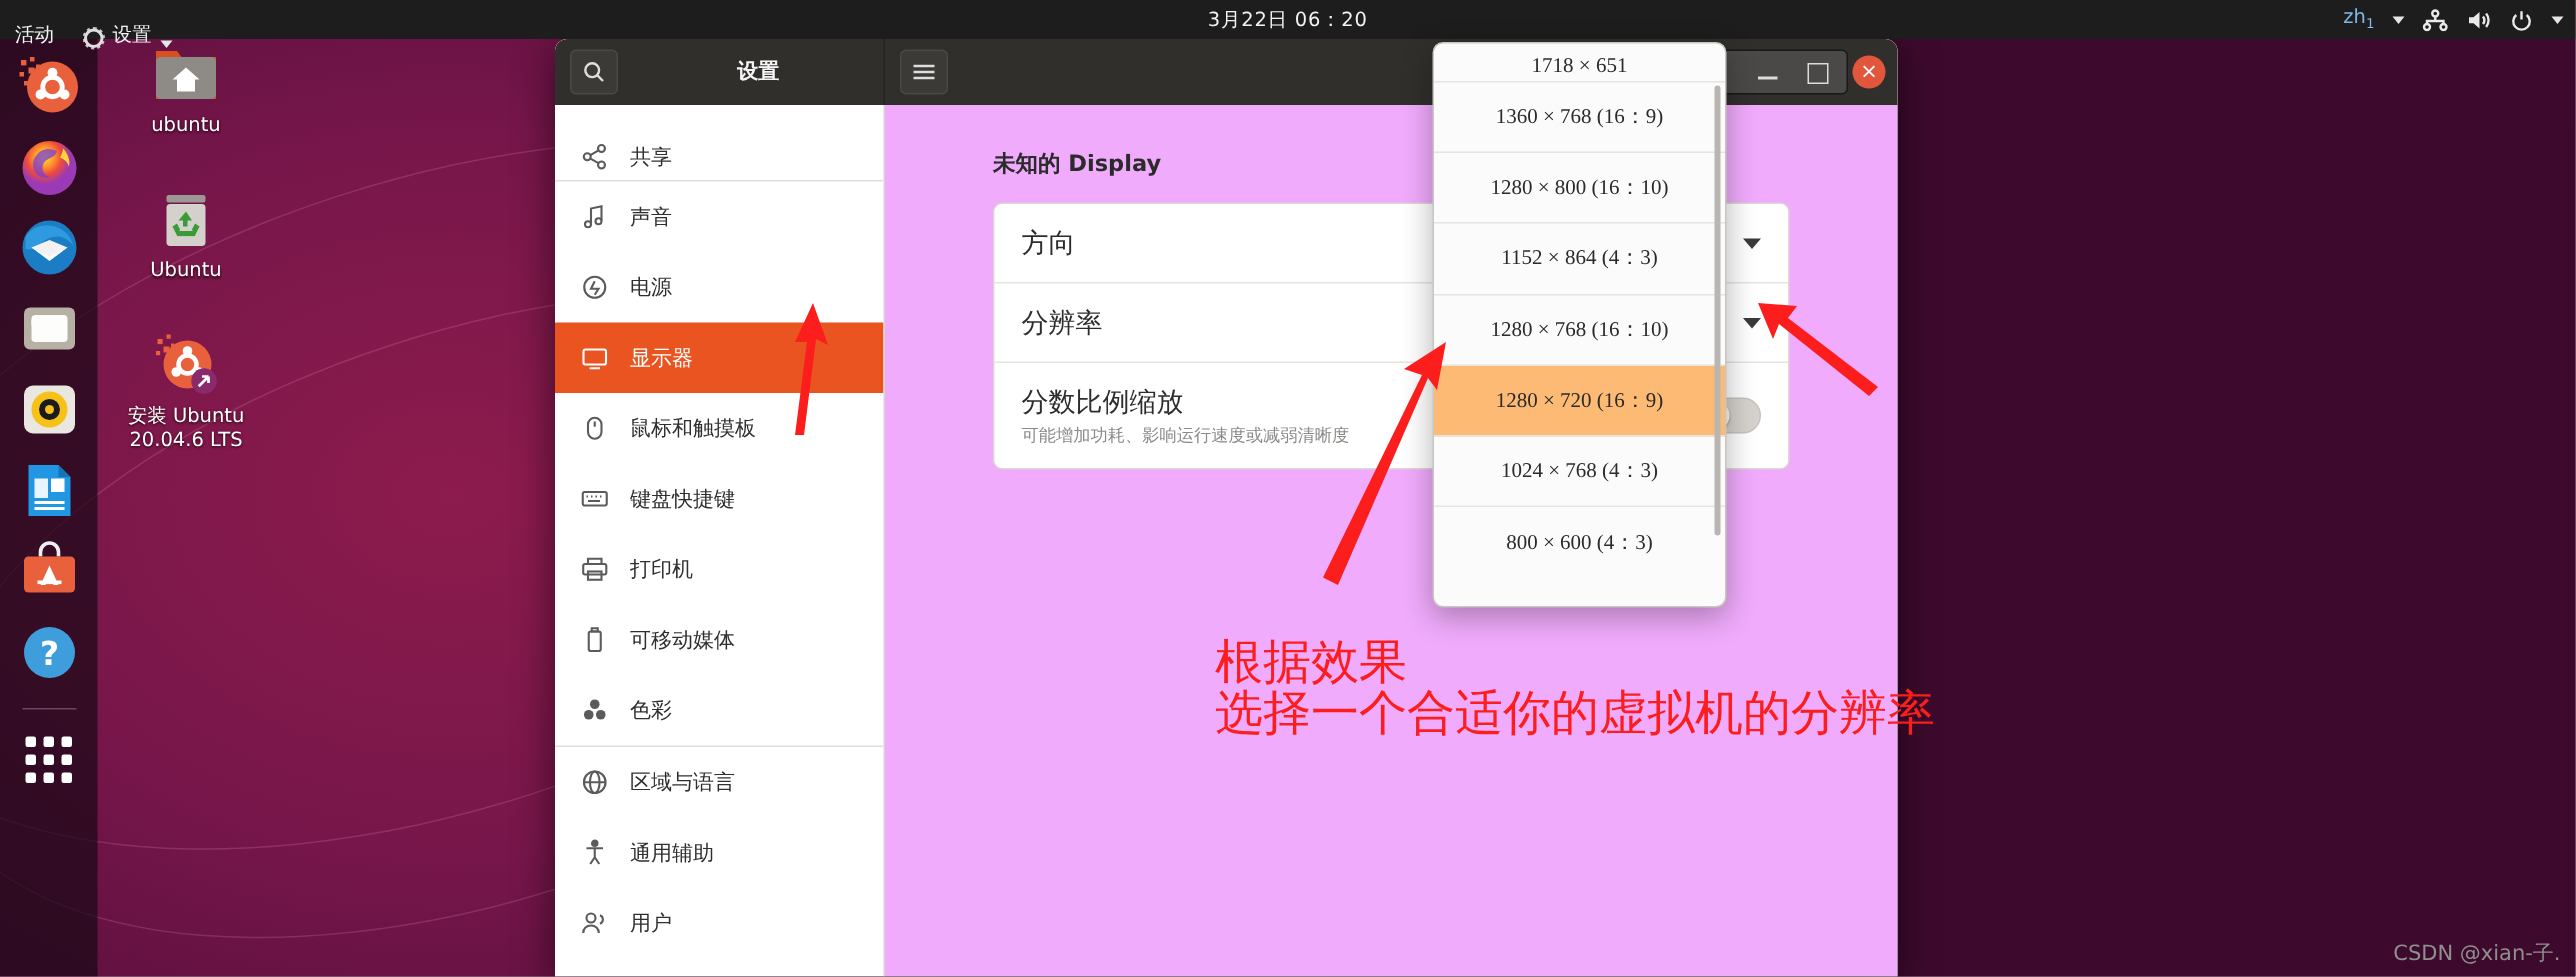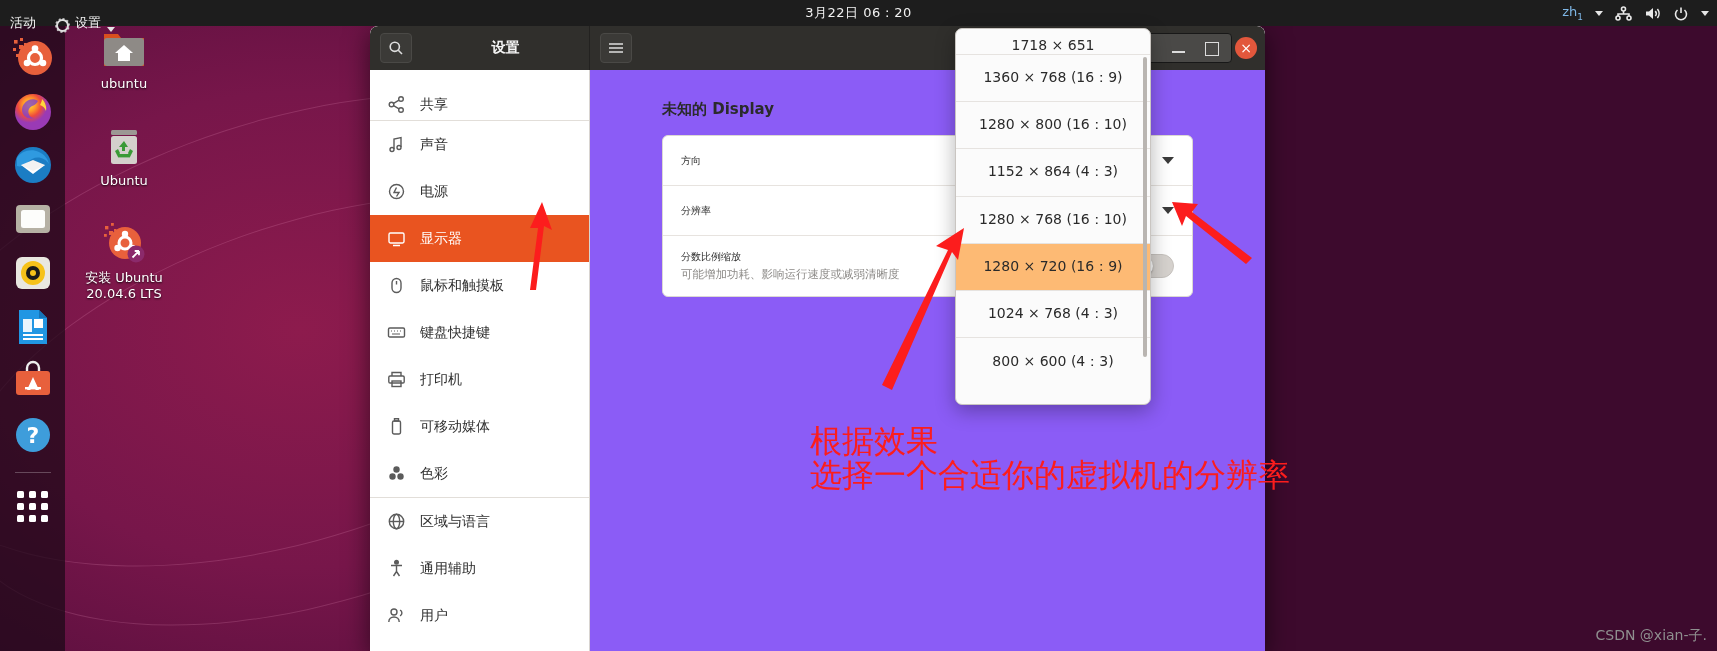--- a/index.html
+++ b/index.html
@@ -137,52 +137,52 @@
   }
   .nav-item {
     display: flex; align-items: center; gap: 14px;
     height: 47px; padding-left: 17px; font-size: 14px; color: #2f2f2f;
   }
   .nav-item.sel { background: #e95420; color: #fff; }
   .nav-item.sel .nav-ic { stroke: #fff; }
   .nav-ic { stroke: #5b5b5b; fill: none; stroke-width: 1.4; }
   .nav-sep { height: 1px; background: #e2ded9; margin: 0 0 0 0; }
 
-  #content { flex: 1; background: #8b5cf6; padding: 30px 72px 0 72px; }
+  #content { flex: 1; background: #f0abfc; padding: 30px 72px 0 72px; }
   .disp-name { font-size: 15px; font-weight: bold; color: #2b2b2b; margin-bottom: 16px;}
   .card {
     background: #fff; border: 1px solid #dcd8d4; border-radius: 6px; overflow: hidden;
   }
   .row {
     display: flex; align-items: center; justify-content: space-between;
     padding: 14px 18px; border-bottom: 1px solid #e7e3df; min-height: 50px;
   }
   .row:last-child { border-bottom: none; }
-  .row .lbl { font-size: 10px; color: #2d2d2d; }
+  .row .lbl { font-size: 18px; color: #2d2d2d; }
   .row .sub { font-size: 11.5px; color: #8c8a87; margin-top: 3px; }
   .chev {
     width: 0; height: 0; border-left: 6px solid transparent; border-right: 6px solid transparent;
     border-top: 7px solid #3a3a3a;
   }
   .toggle {
     width: 44px; height: 24px; border-radius: 12px; background: #d6d2ce;
     border: 1px solid #c6c2be; position: relative;
   }
   .toggle::after {
     content:""; position:absolute; left: 2px; top: 1px; width: 20px; height: 20px;
     border-radius: 50%; background: #fbfbfb; box-shadow: 0 1px 2px rgba(0,0,0,.3);
   }
 
   
   #dropdown {
     position: absolute; left: 955px; top: 28px; width: 196px; height: 377px;
     background: #fbfbfb; border: 1px solid #c9c5c1; border-radius: 7px;
     box-shadow: 0 6px 20px rgba(0,0,0,.30); z-index: 90; overflow: hidden;
   }
-  .dd-list { position: relative; }
+  .dd-list { position: relative; font-family: Liberation Serif, serif; }
   .dd-item {
     height: 47.2px; display: flex; align-items: center; justify-content: center;
     font-size: 14px; color: #2a2a2a; border-bottom: 1px solid #e6e3e0;
     white-space: nowrap;
   }
   .dd-item.clipped { height: 26px; align-items: flex-end; padding-bottom: 1px; }
   .dd-item.hl { background: #fdba74; }
   .dd-item:last-child { border-bottom: none; }
   #dd-scroll {
     position: absolute; right: 3px; top: 28px; width: 4px; height: 300px;

